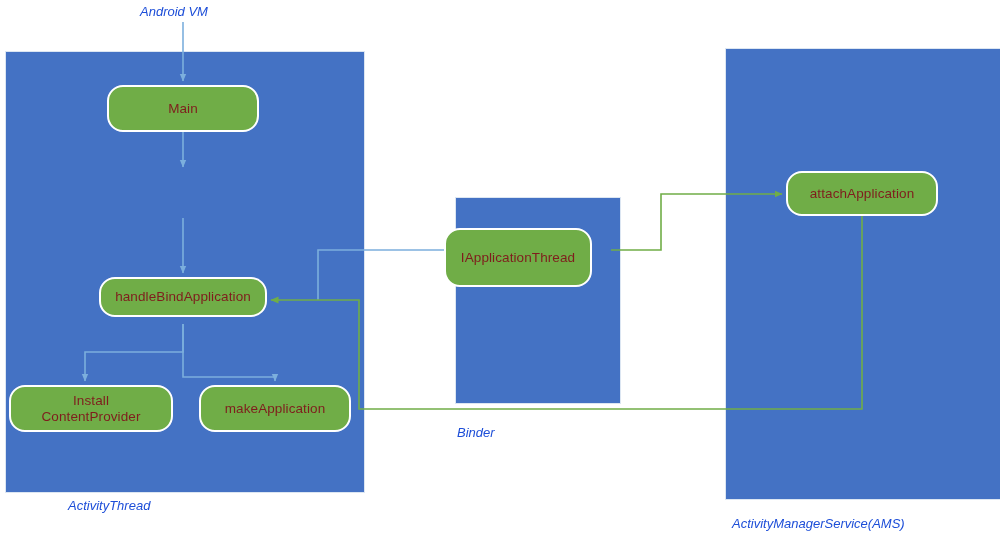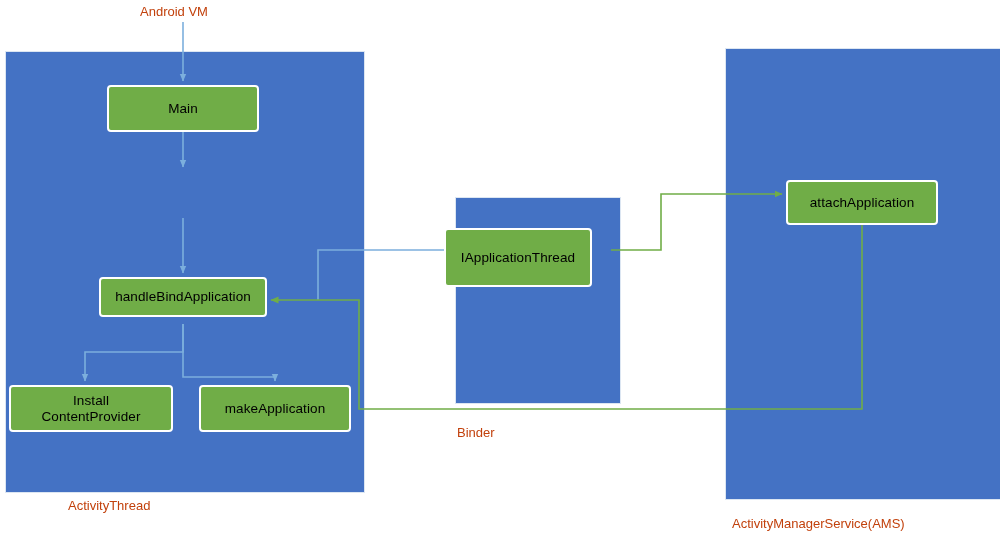--- a/index.html
+++ b/index.html
@@ -24,45 +24,46 @@
   }
   #panel-activitythread { left: 5px;   top: 51px;  width: 360px; height: 442px; }
   #panel-binder         { left: 455px; top: 197px; width: 166px; height: 207px; }
   #panel-ams            { left: 725px; top: 48px;  width: 280px; height: 452px; }
 
   
   .node {
     position: absolute;
     background: #70ad47;
     border: 2px solid #ffffff;
-    border-radius: 4px;
-    color: #000000;
+    border-radius: 16px;
+    color: #7f1d1d;
     font-size: 13.5px;
     line-height: 1.18;
     display: flex;
     align-items: center;
     justify-content: center;
     text-align: center;
     white-space: pre-line;
     letter-spacing: 0.1px;
   }
   #node-main                  { left: 107px; top: 85px;  width: 152px; height: 47px; }
   #node-attach                { left: 107px; top: 171px; width: 152px; height: 47px; }
   #node-handlebindapplication { left: 99px;  top: 277px; width: 168px; height: 40px; }
   #node-installcontentprovider{ left: 9px;   top: 385px; width: 164px; height: 47px; }
   #node-makeapplication       { left: 199px; top: 385px; width: 152px; height: 47px; text-align: center; }
   #node-iapplicationthread    { left: 444px; top: 228px; width: 148px; height: 59px; }
-  #node-attachapplication     { left: 786px; top: 171px; width: 152px; height: 45px; margin-top: 9px; }
+  #node-attachapplication     { left: 786px; top: 171px; width: 152px; height: 45px; }
 
   
   .caption {
     position: absolute;
-    color: #c2410c;
+    color: #1d4ed8;
     font-size: 13px;
     white-space: nowrap;
+    font-style: italic;
   }
   #caption-android-vm { left: 140px; top: 4px;   }
   #caption-activitythread { left: 68px;  top: 498px; }
   #caption-binder     { left: 457px; top: 425px; }
   #caption-ams        { left: 732px; top: 516px; }
 
   
   #connectors {
     position: absolute;
     left: 0; top: 0;

